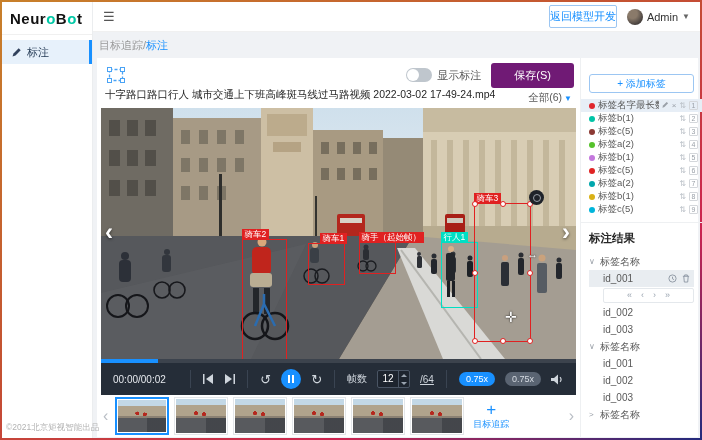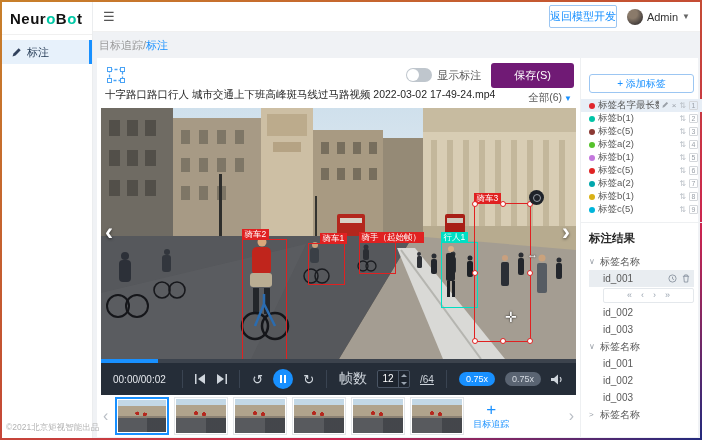--- a/index.html
+++ b/index.html
@@ -78,21 +78,21 @@
   
   .controls { height:32px; background:#252d38; display:flex; align-items:center; color:#dfe4ea; flex:none;}
   .cseg { display:flex; align-items:center; gap:10px; padding:0 12px; height:18px;}
   .cseg + .cseg { border-left:1px solid #3a4452; }
   .ctime { font-size:10px; color:#e6e9ee; flex:1;}
   .cicon { cursor:pointer; display:flex; align-items:center; color:#cfd5dc;}
   .rot { font-size:13px; line-height:13px; }
   .play-btn { width:20px; height:20px; border-radius:50%; background:#1890ff; display:flex; align-items:center;
     justify-content:center; gap:2px; cursor:pointer;}
   .play-btn i { width:2px; height:8px; background:#fff; display:block;}
-  .flabel { font-size:14px; color:#cfd5dc;}
+  .flabel { font-size:10px; color:#cfd5dc;}
   .finput { display:flex; align-items:stretch; border:1px solid #4a5564; border-radius:2px; background:#1d242e; height:18px;}
   .fval { width:20px; text-align:center; font-size:10px; color:#fff; line-height:16px;}
   .fspin { width:11px; border-left:1px solid #4a5564; display:flex; flex-direction:column;}
   .fspin span { flex:1; display:flex; align-items:center; justify-content:center; cursor:pointer;}
   .tri-up { width:0; height:0; border-left:3px solid transparent; border-right:3px solid transparent; border-bottom:3px solid #9aa4b0;}
   .tri-dn { width:0; height:0; border-left:3px solid transparent; border-right:3px solid transparent; border-top:3px solid #9aa4b0;}
   .ftotal { font-size:10px; color:#cfd5dc;text-decoration:underline;}
   .pill { border-radius:7px; font-size:9px; padding:2px 7px; cursor:pointer;}
   .pill.on { background:#1890ff; color:#fff;}
   .pill.off { background:#5a6472; color:#d6dbe2;}

